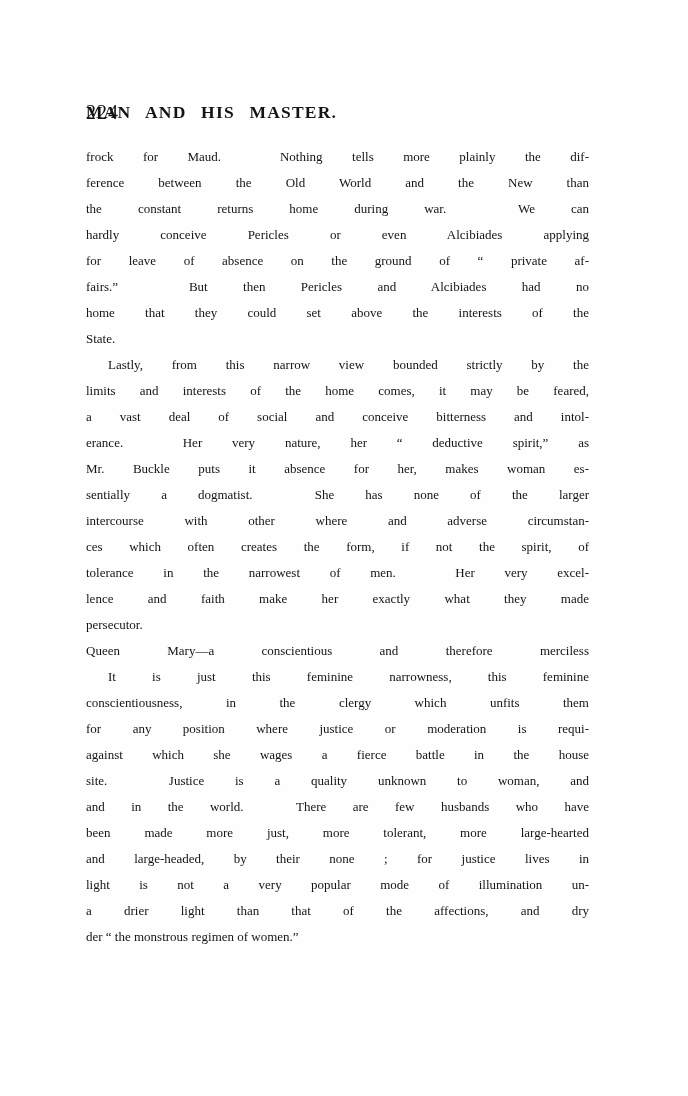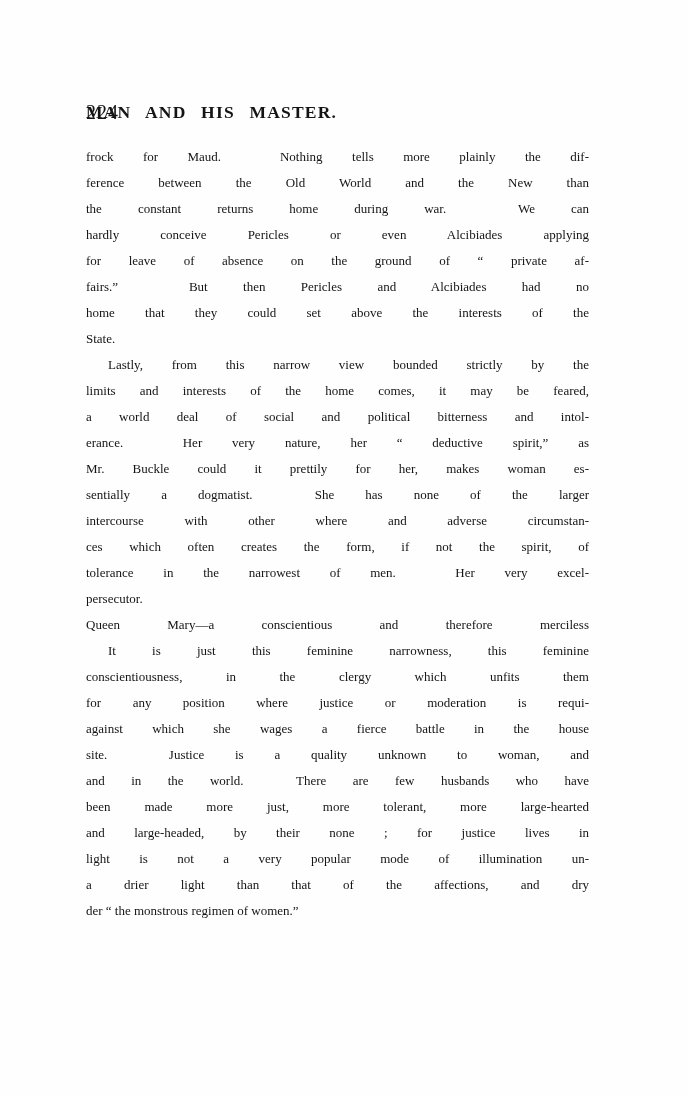--- a/index.html
+++ b/index.html
@@ -76,27 +76,28 @@
           <div class="line">the constant returns home during war.&nbsp; We can</div>
           <div class="line">hardly conceive Pericles or even Alcibiades applying</div>
           <div class="line">for leave of absence on the ground of “ private af-</div>
           <div class="line">fairs.”&nbsp; But then Pericles and Alcibiades had no</div>
           <div class="line">home that they could set above the interests of the</div>
           <div class="line last">State.</div>
         </div>
         <div>
           <div class="line indent">Lastly, from this narrow view bounded strictly by the</div>
           <div class="line">limits and interests of the home comes, it may be feared,</div>
-          <div class="line">a world deal of social and political bitterness and intol-</div>
+          <div class="line">a vast deal of social and conceive bitterness and intol-</div>
           <div class="line">erance.&nbsp; Her very nature, her “ deductive spirit,” as</div>
-          <div class="line">Mr. Buckle could it prettily for her, makes woman es-</div>
+          <div class="line">Mr. Buckle puts it absence for her, makes woman es-</div>
           <div class="line">sentially a dogmatist.&nbsp; She has none of the larger</div>
           <div class="line">intercourse with other where and adverse circumstan-</div>
           <div class="line">ces which often creates the form, if not the spirit, of</div>
           <div class="line">tolerance in the narrowest of men.&nbsp; Her very excel-</div>
+          <div class="line">lence and faith make her exactly what they made</div>
           <div class="line last">persecutor.</div>
           <div class="line">Queen Mary—a conscientious and therefore merciless</div>
         </div>
         <div>
           <div class="line indent">It is just this feminine narrowness, this feminine</div>
           <div class="line">conscientiousness, in the clergy which unfits them</div>
           <div class="line">for any position where justice or moderation is requi-</div>
           <div class="line">against which she wages a fierce battle in the house</div>
           <div class="line">site.&nbsp; Justice is a quality unknown to woman, and</div>
           <div class="line">and in the world.&nbsp; There are few husbands who have</div>

